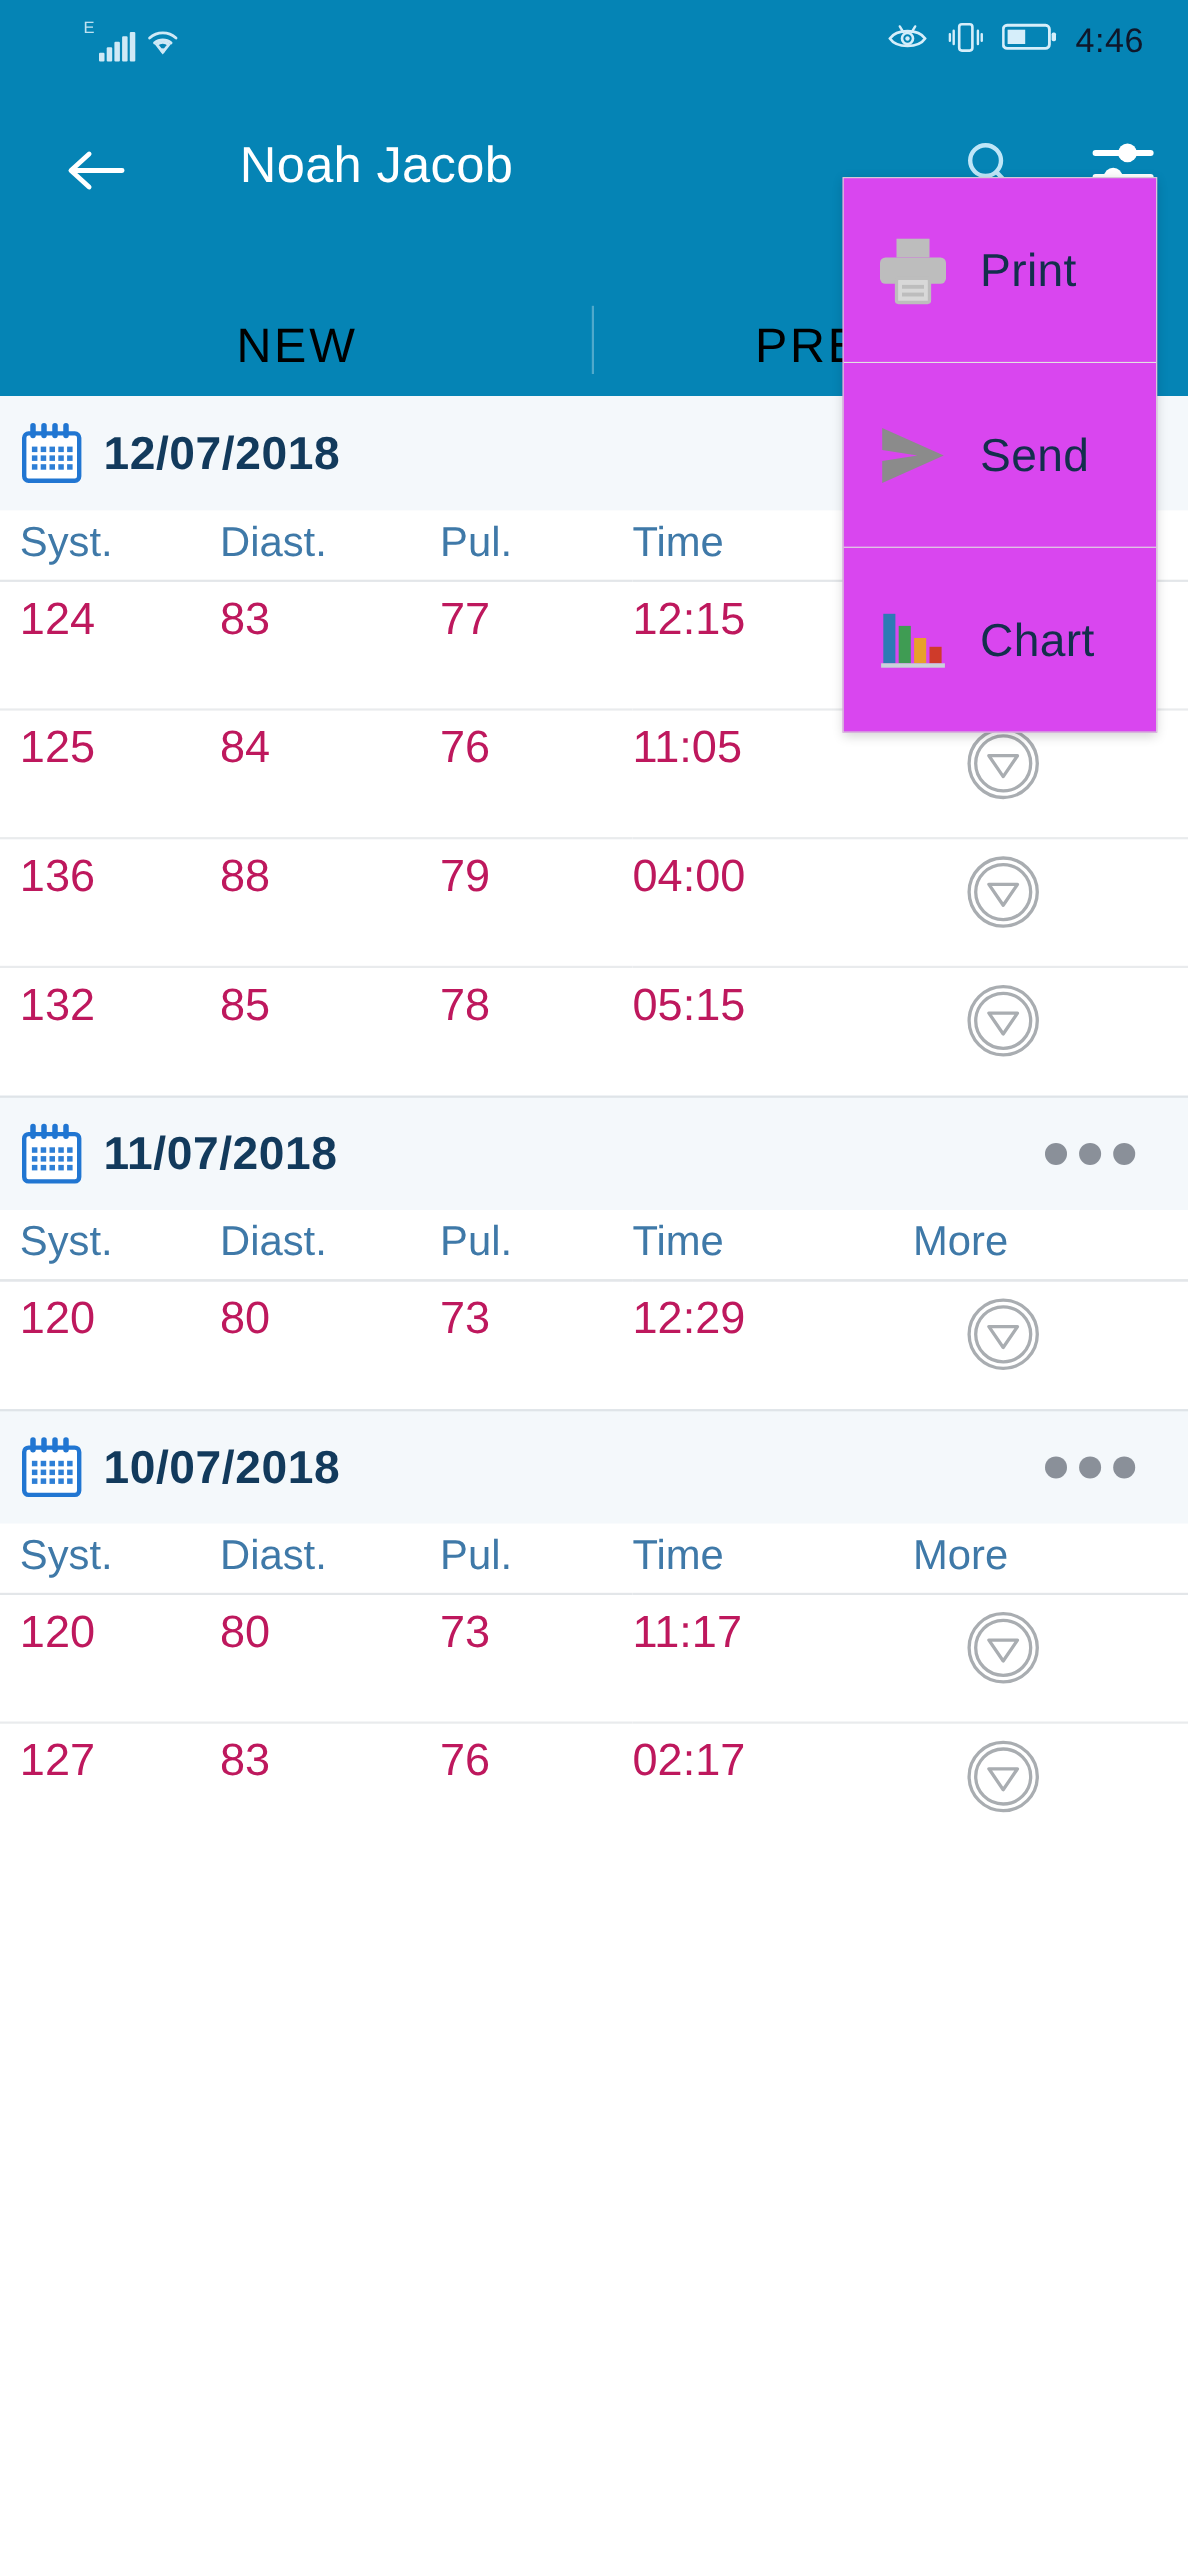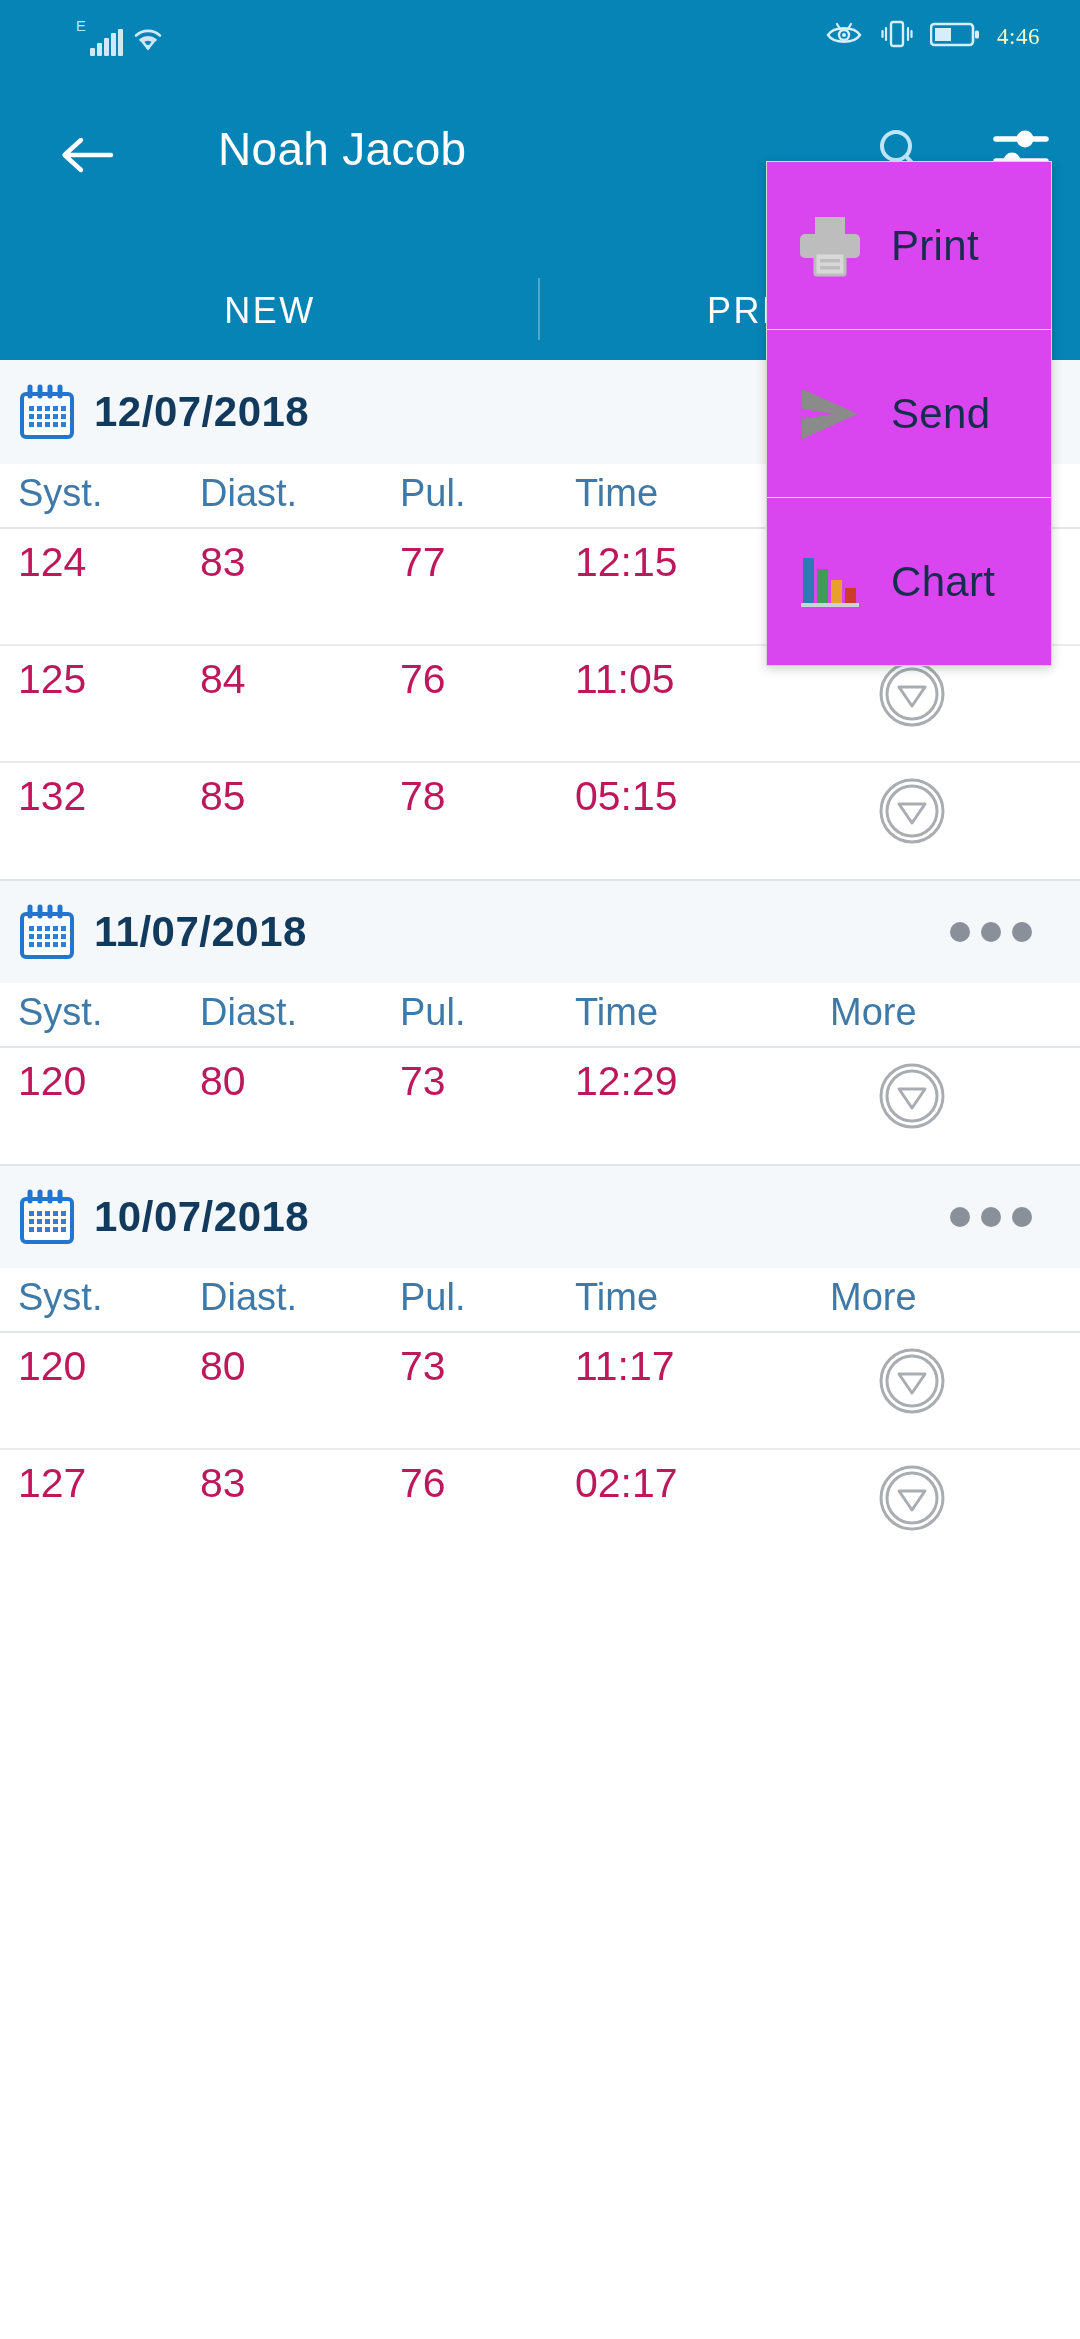--- a/index.html
+++ b/index.html
@@ -31,21 +31,21 @@
     margin-right:-5px; align-self:flex-start; margin-top:2px;
   }
   .bars { display:flex; align-items:flex-end; gap:2px; height:26px; }
   .bars i { display:block; width:5px; background:#cfe9f6; border-radius:1px; }
   .bars i:nth-child(1){height:8px;}
   .bars i:nth-child(2){height:13px;}
   .bars i:nth-child(3){height:18px;}
   .bars i:nth-child(4){height:23px;}
   .bars i:nth-child(5){height:27px;}
   .sb-time {
-    font-size:23px; color:#fef9c3; letter-spacing:0.5px; line-height:1;font-family:Liberation Serif, serif;
+    font-size:31px; color:#0f172a; letter-spacing:0.5px; line-height:1;
   }
 
   
   .back-btn {
     position:absolute; left:50px; top:125px; width:74px; height:60px;
     display:flex; align-items:center; justify-content:center;
   }
   .page-title {
     position:absolute; left:218px; top:122px;
     font-size:46px; color:#ffffff; font-weight:400; letter-spacing:0.3px;
@@ -57,21 +57,21 @@
   .bar-icon { width:62px; height:62px; display:flex; align-items:center; justify-content:center; }
 
   
   .tabs {
     position:absolute; left:0; top:268px; width:1080px; height:92px;
     display:flex;
   }
   .tab {
     flex:1; display:flex; align-items:flex-start; justify-content:center;
     padding-top:22px;
-    font-size:36px; color:#ffffff; letter-spacing:2.5px;
+    font-size:44px; color:#000000; letter-spacing:2.5px;
     position:relative;
   }
   .tab.sep::after {
     content:""; position:absolute; right:0; top:10px;
     width:2px; height:62px; background:rgba(255,255,255,0.30);
   }
 
   
   .content {
     position:absolute; left:0; top:360px; width:915px; height:1979px;
@@ -297,20 +297,35 @@
             <span class="expand-btn">
               <svg width="68" height="68" viewBox="0 0 68 68">
                 <circle cx="34" cy="34" r="31" fill="none" stroke="#a9adb1" stroke-width="3"></circle>
                 <circle cx="34" cy="34" r="25" fill="none" stroke="#a9adb1" stroke-width="3"></circle>
                 <path d="M21 27 L47 27 L34 46 Z" fill="none" stroke="#a9adb1" stroke-width="3" stroke-linejoin="round"></path>
               </svg>
             </span>
           </td>
         </tr>
         <tr>
+          <td class="c-syst">136</td>
+          <td class="c-diast">88</td>
+          <td class="c-pul">79</td>
+          <td class="c-time">04:00</td>
+          <td class="c-more more-cell">
+            <span class="expand-btn">
+              <svg width="68" height="68" viewBox="0 0 68 68">
+                <circle cx="34" cy="34" r="31" fill="none" stroke="#a9adb1" stroke-width="3"></circle>
+                <circle cx="34" cy="34" r="25" fill="none" stroke="#a9adb1" stroke-width="3"></circle>
+                <path d="M21 27 L47 27 L34 46 Z" fill="none" stroke="#a9adb1" stroke-width="3" stroke-linejoin="round"></path>
+              </svg>
+            </span>
+          </td>
+        </tr>
+        <tr>
           <td class="c-syst">132</td>
           <td class="c-diast">85</td>
           <td class="c-pul">78</td>
           <td class="c-time">05:15</td>
           <td class="c-more more-cell">
             <span class="expand-btn">
               <svg width="68" height="68" viewBox="0 0 68 68">
                 <circle cx="34" cy="34" r="31" fill="none" stroke="#a9adb1" stroke-width="3"></circle>
                 <circle cx="34" cy="34" r="25" fill="none" stroke="#a9adb1" stroke-width="3"></circle>
                 <path d="M21 27 L47 27 L34 46 Z" fill="none" stroke="#a9adb1" stroke-width="3" stroke-linejoin="round"></path>

